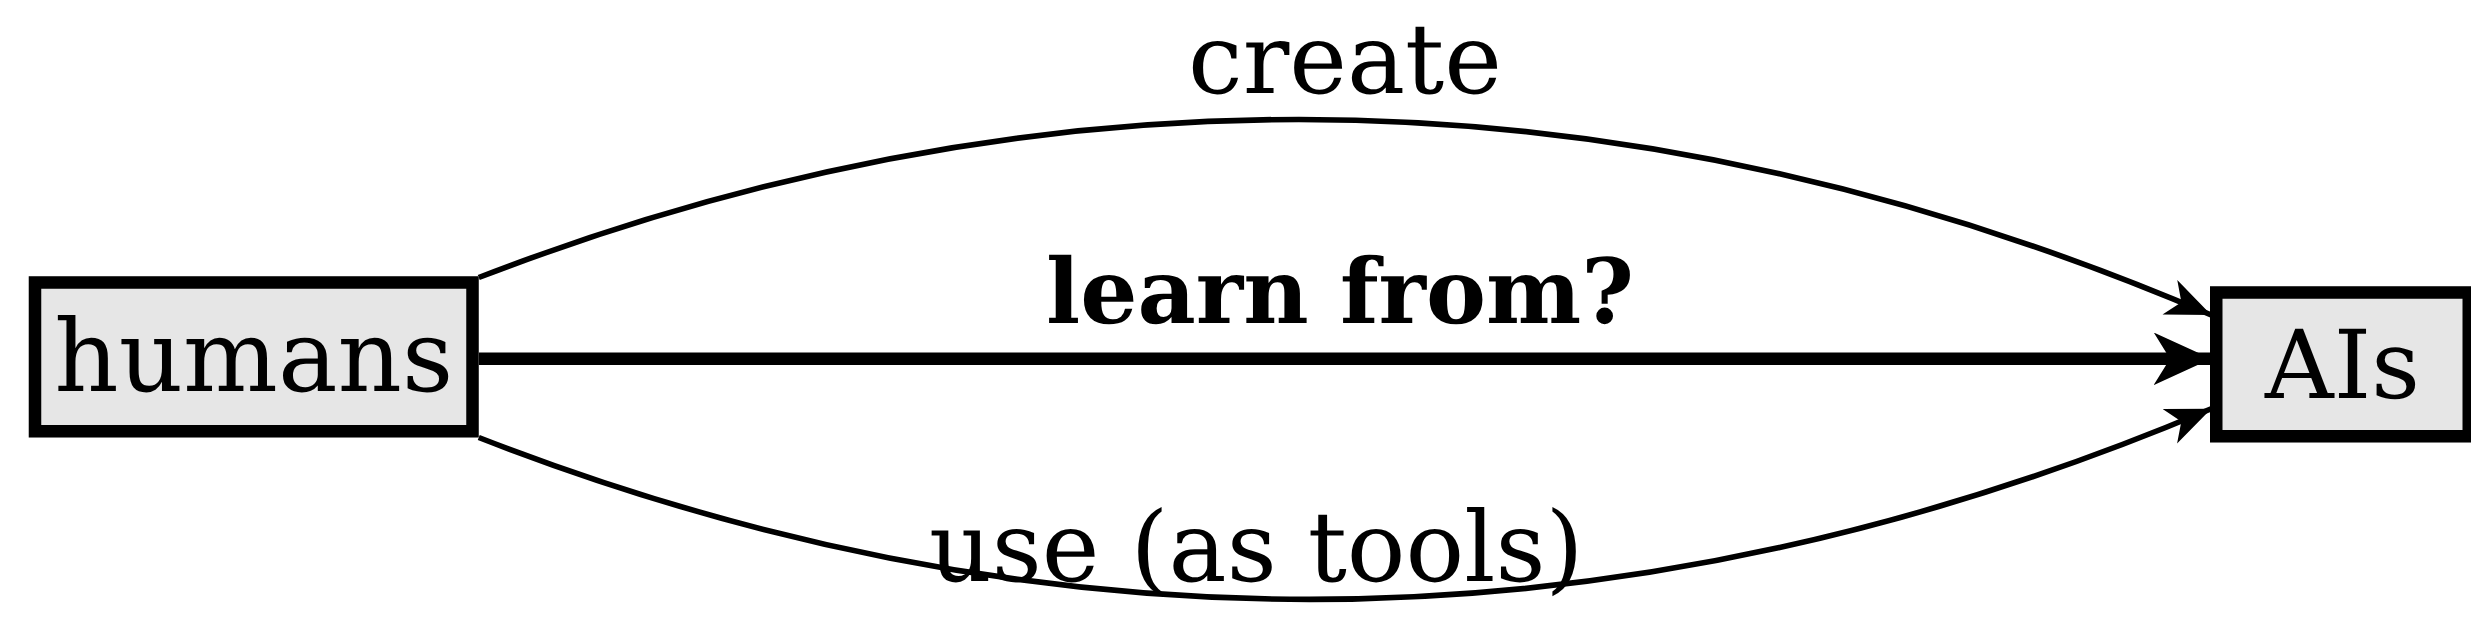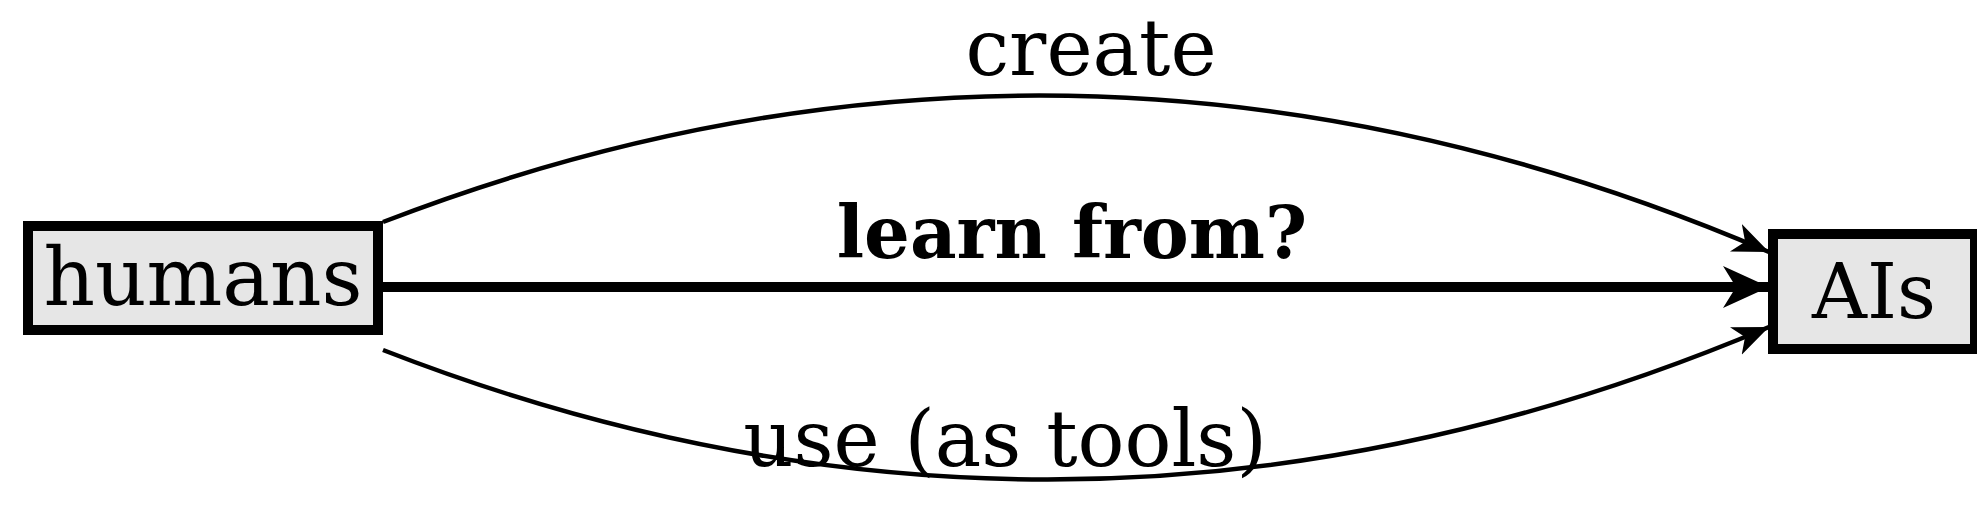--- a/index.html
+++ b/index.html
@@ -33,41 +33,40 @@
     border: 10px solid var(--stroke);
     display: flex;
     align-items: center;
     justify-content: center;
     line-height: 1;
   }
   .node-humans {
     left: 23px;
     top: 221px;
     width: 360px;
-    height: 114px;
+    height: 129px;
     font-size: 80px;
   }
   .node-ais {
     left: 1768px;
     top: 229px;
     width: 212px;
     height: 125px;
     font-size: 76px;
   }
   .edge-label {
     position: absolute;
     transform: translateX(-50%);
     white-space: nowrap;
     line-height: 1;
   }
   .label-create {
     left: 1076px;
     top: 9px;
     font-size: 78px;
-    margin-left: 15px;
   }
   .label-learn-from {
     left: 1072px;
     top: 197px;
     font-size: 72px;
     font-weight: bold;
   }
   .label-use {
     left: 1005px;
     top: 367px;

